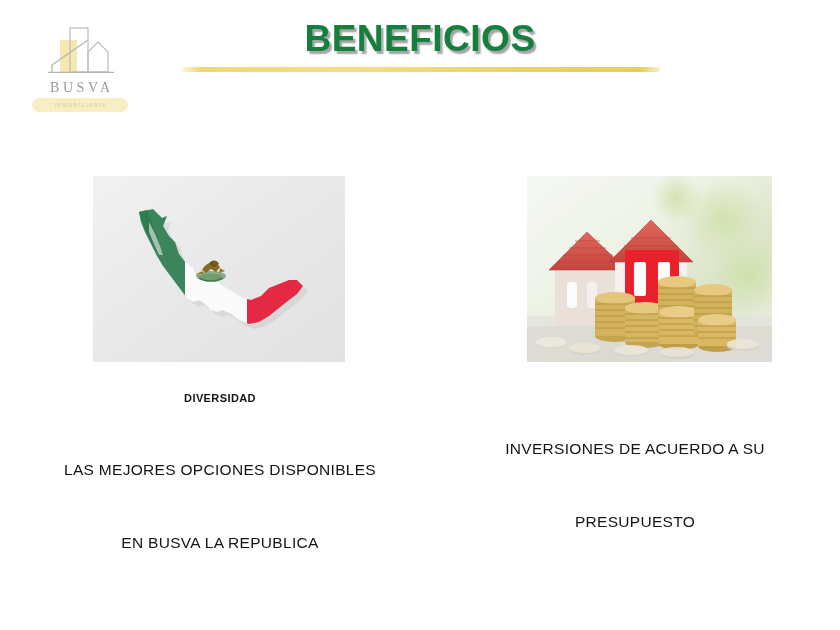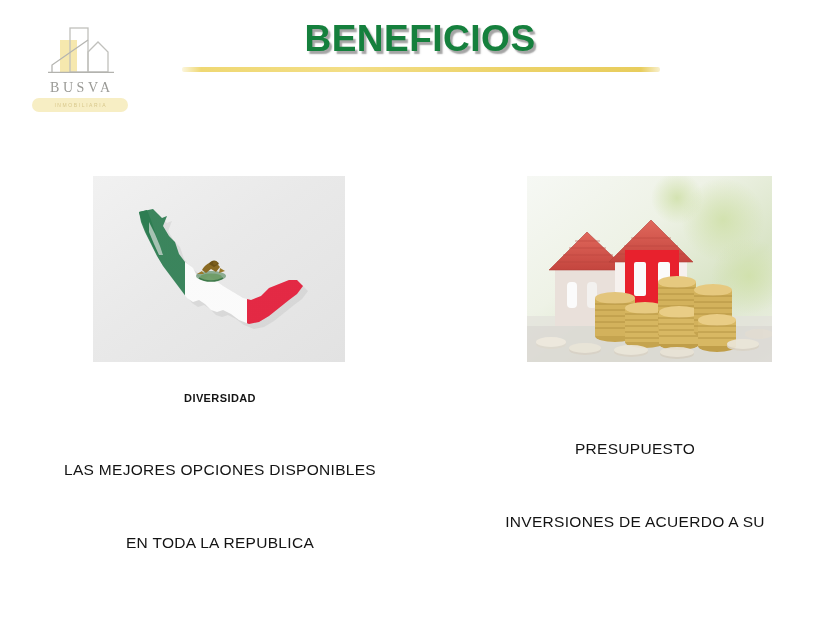--- a/index.html
+++ b/index.html
@@ -377,19 +377,19 @@
       <ellipse cx="216" cy="170" rx="16" ry="5" fill="#d9d3c6"></ellipse>
       <ellipse cx="216" cy="168" rx="16" ry="5" fill="#ebe6d9"></ellipse>
       <ellipse cx="232" cy="158" rx="14" ry="5" fill="#e2ddd2"></ellipse>
     </g>
   </svg>
 </div>
 
 <div class="caption" id="caption-diversidad">
   <div class="cap-head">DIVERSIDAD</div>
   <div class="cap-line">LAS MEJORES OPCIONES DISPONIBLES</div>
-  <div class="cap-line">EN TODA LA REPUBLICA</div>
+  <div class="cap-line">EN BUSVA LA REPUBLICA</div>
 </div>
 
 <div class="caption" id="caption-accesibilidad">
+  <div class="cap-line">INVERSIONES DE ACUERDO A SU</div>
   <div class="cap-line">PRESUPUESTO</div>
-  <div class="cap-line">INVERSIONES DE ACUERDO A SU</div>
 </div>
 
 </body></html>

